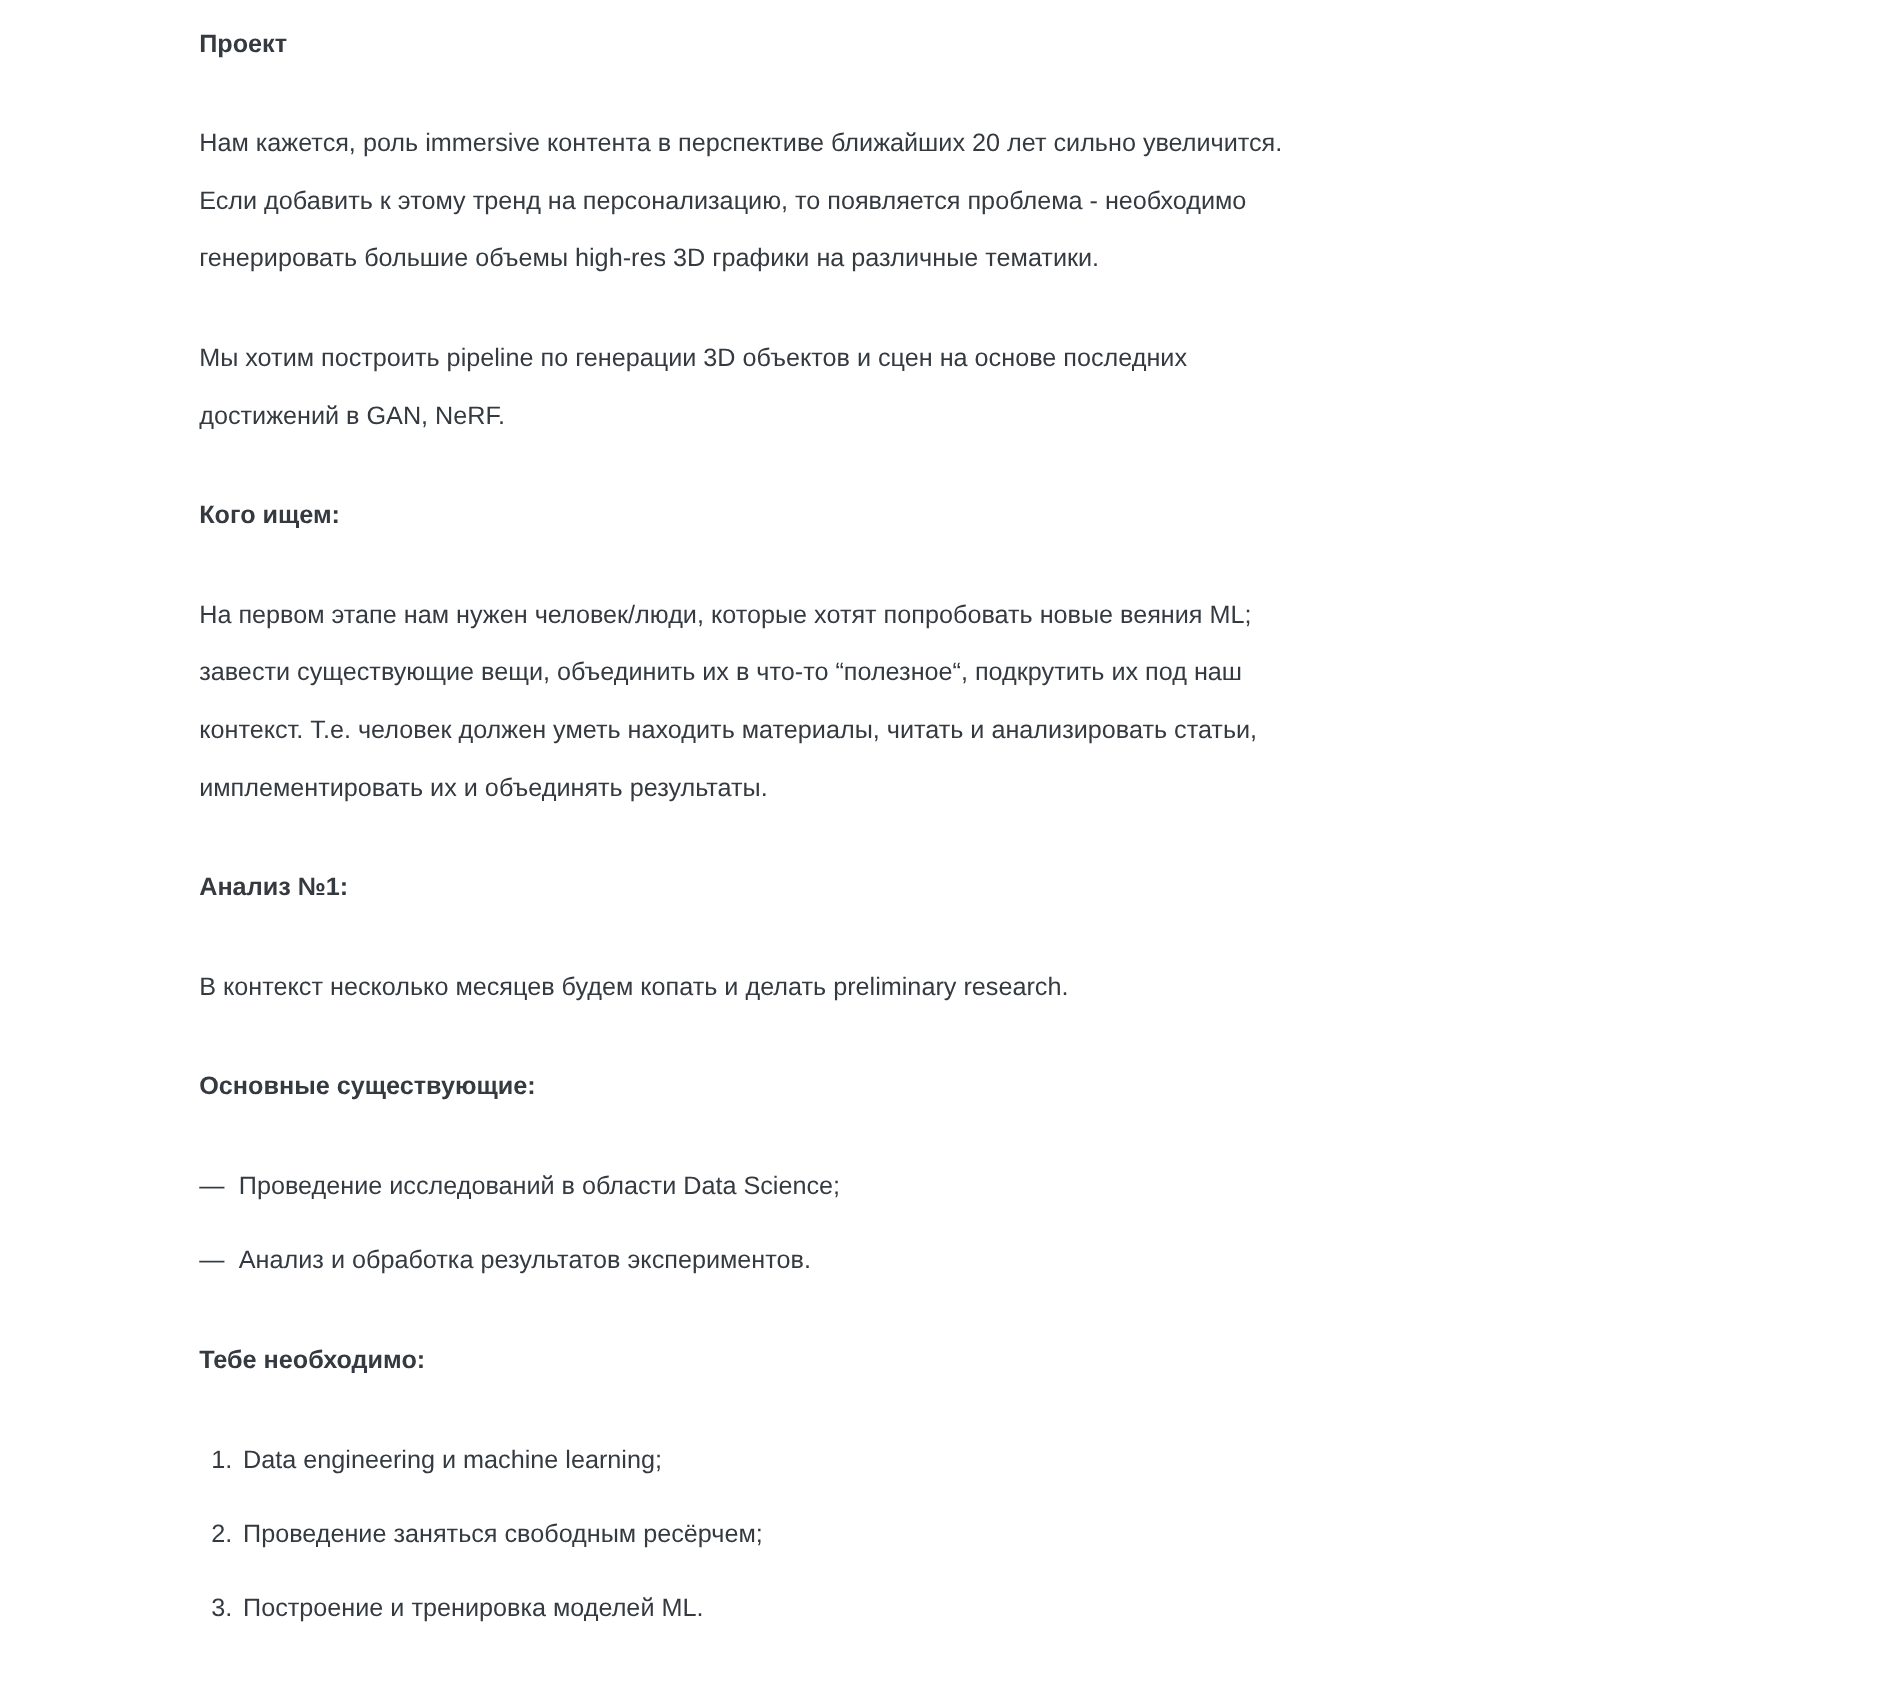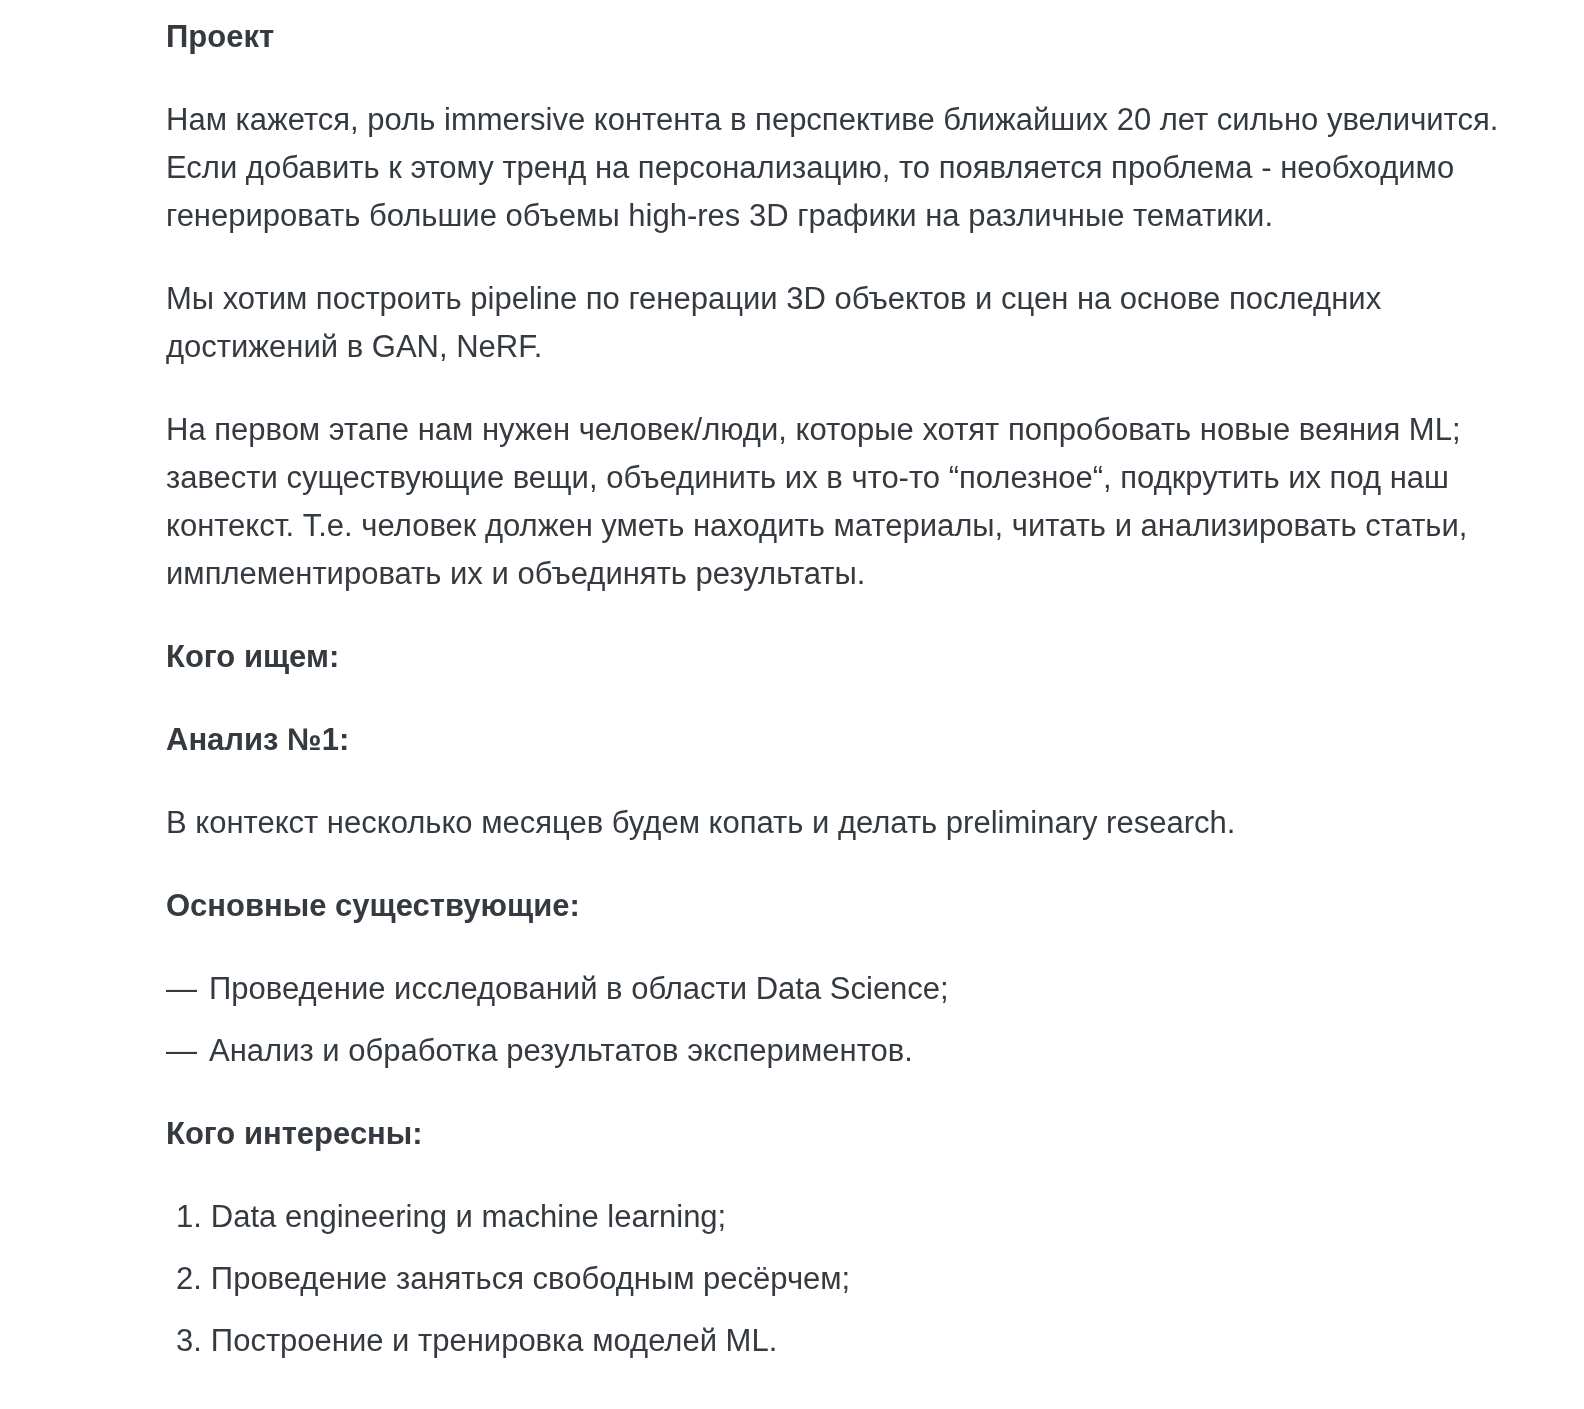--- a/index.html
+++ b/index.html
@@ -13,21 +13,21 @@
     font-family: "Liberation Sans", sans-serif;
     color: #343a40;
     box-sizing: border-box;
   }
   .doc {
     padding: 13px 40px 40px 166px;
     width: 1584px;
     box-sizing: border-box;
   }
   .block {
-    font-size: 31px;
+    font-size: 21px;
     line-height: 48px;
     margin: 0 0 35px 0;
     max-width: 1390px;
   }
   .heading {
     font-weight: 700;
   }
   .para {
     white-space: pre-line;
   }
@@ -60,45 +60,45 @@
 
   <div class="block heading">Проект</div>
 
   <div class="block para">Нам кажется, роль immersive контента в перспективе ближайших 20 лет сильно увеличится.
 Если добавить к этому тренд на персонализацию, то появляется проблема - необходимо
 генерировать большие объемы high-res 3D графики на различные тематики.</div>
 
   <div class="block para">Мы хотим построить pipeline по генерации 3D объектов и сцен на основе последних
 достижений в GAN, NeRF.</div>
 
+  <div class="block heading">Кого ищем:</div>
+
   <div class="block para">На первом этапе нам нужен человек/люди, которые хотят попробовать новые веяния ML;
 завести существующие вещи, объединить их в что-то “полезное“, подкрутить их под наш
 контекст. Т.е. человек должен уметь находить материалы, читать и анализировать статьи,
 имплементировать их и объединять результаты.</div>
-
-  <div class="block heading">Кого ищем:</div>
 
   <div class="block heading">Анализ №1:</div>
 
   <div class="block para">В контекст несколько месяцев будем копать и делать preliminary research.</div>
 
   <div class="block heading">Основные существующие:</div>
 
   <div class="block dash-list">
     <div class="item">
       <span class="bullet">—</span>
       <span class="item-text">Проведение исследований в области Data Science;</span>
     </div>
     <div class="item">
       <span class="bullet">—</span>
       <span class="item-text">Анализ и обработка результатов экспериментов.</span>
     </div>
   </div>
 
-  <div class="block heading">Кого интересны:</div>
+  <div class="block heading">Тебе необходимо:</div>
 
   <div class="block num-list">
     <div class="item">
       <span class="num">1.</span>
       <span class="item-text">Data engineering и machine learning;</span>
     </div>
     <div class="item">
       <span class="num">2.</span>
       <span class="item-text">Проведение заняться свободным ресёрчем;</span>
     </div>

